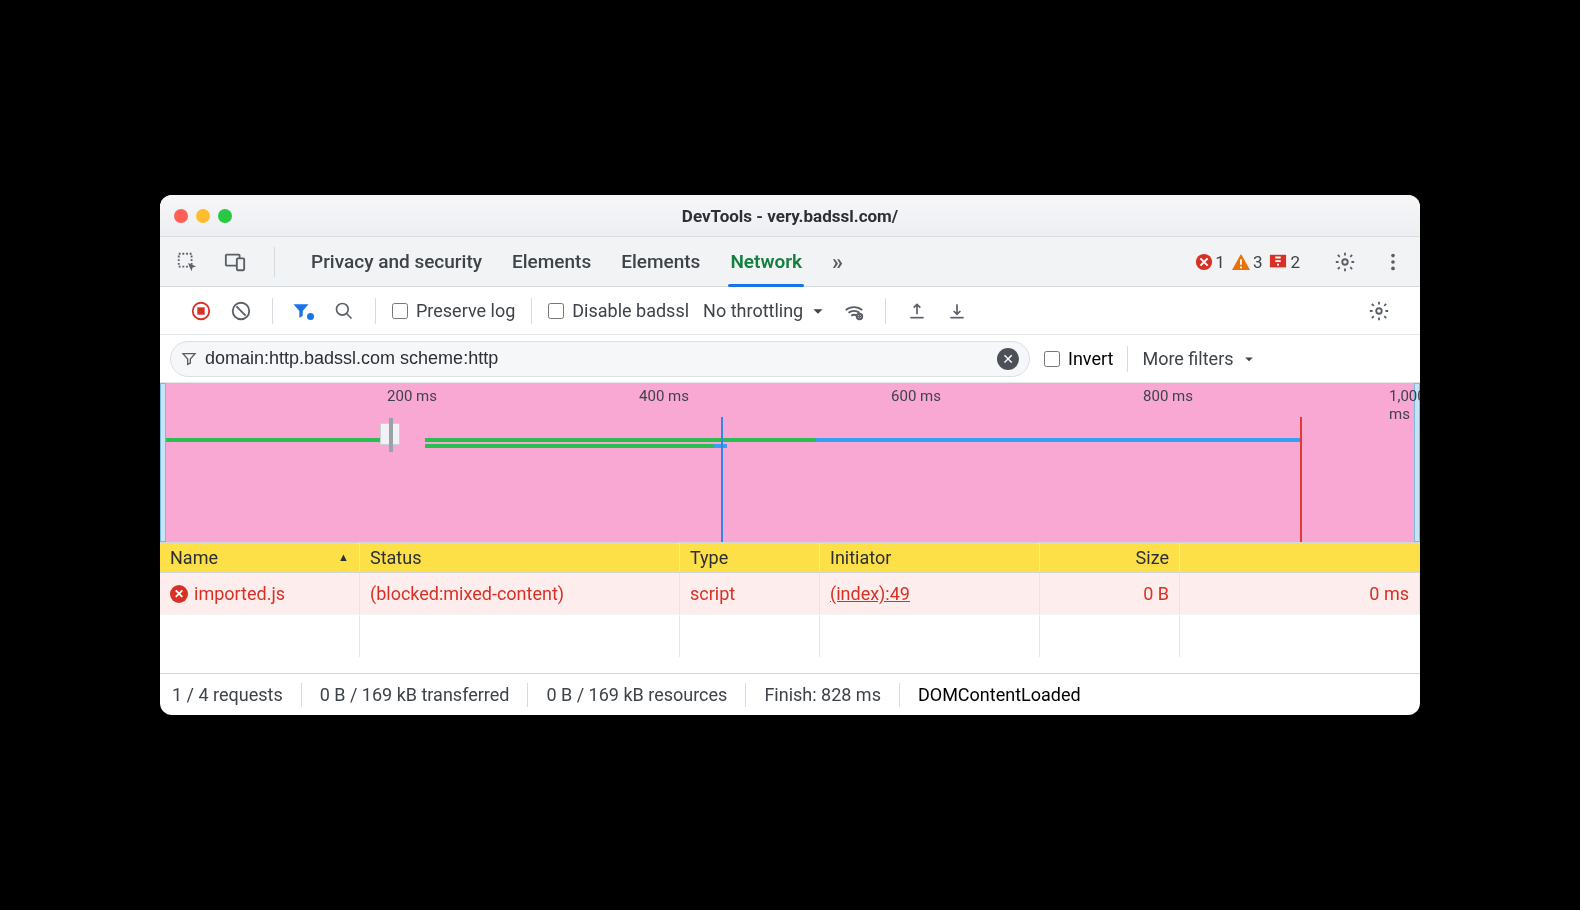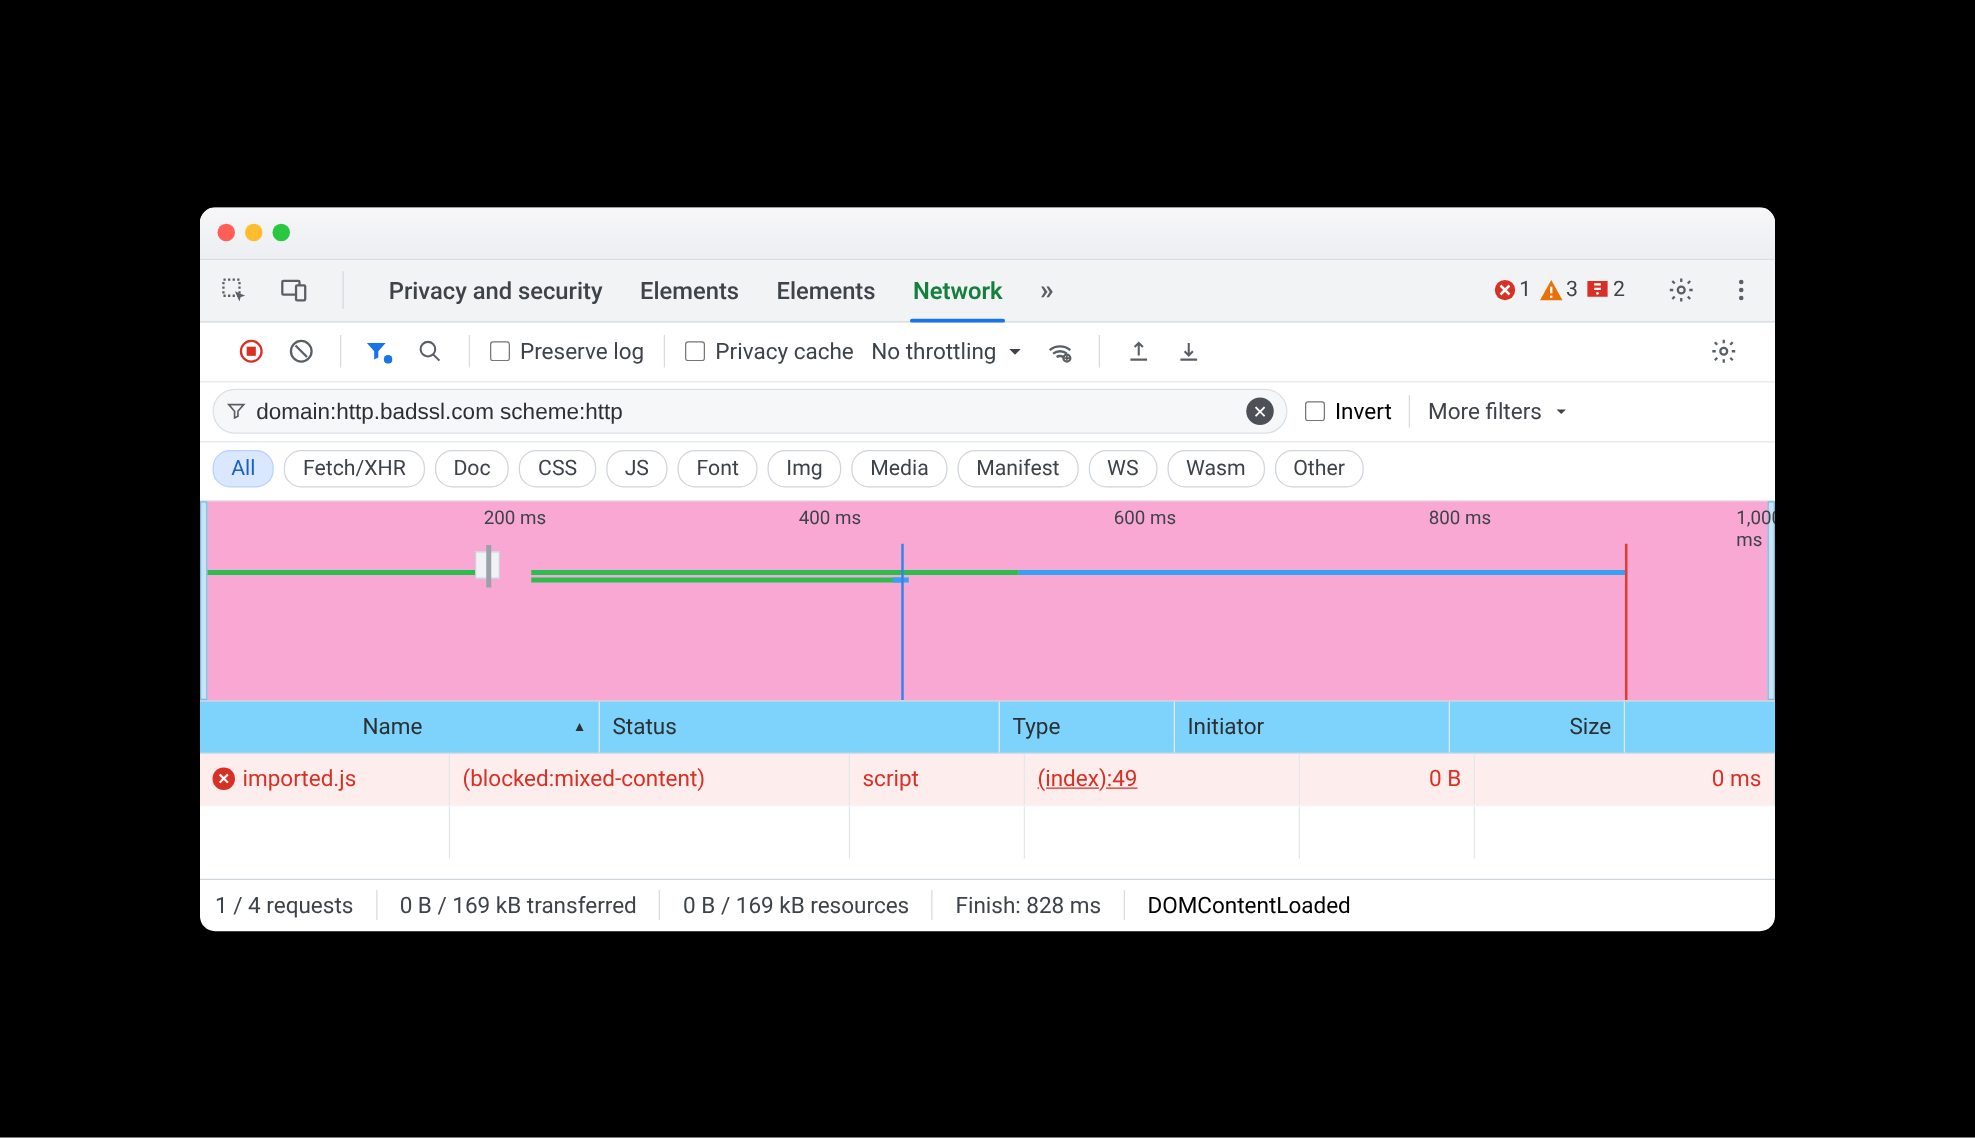--- a/index.html
+++ b/index.html
@@ -170,26 +170,25 @@
   .overview .markerbox {
     position: absolute; top: 40px; left: 220px; width: 20px; height: 22px;
     background: #f0f2f5; border: 1px solid #ccd1d8;
   }
   .overview .markerbox::after {
     content: ""; position: absolute; left: 8px; top: -6px; width: 4px; height: 34px; background: #9aa1a9;
   }
 
   .tablehdr {
     display: flex;
-    height: 42px;
+    height: 30px;
     border-bottom: 1px solid #cfd5dc;
     font-size: 18px;
     color: #2c2f34;
-    background: #7dd3fc;
-    justify-content: center;
+    background: #fde047;
   }
   .tablehdr > div, .row > div {
     border-right: 1px solid #e3e7eb;
     padding: 8px 10px;
     display: flex;
     align-items: center;
   }
   .col-name { width: 200px; }
   .col-status { width: 320px; }
   .col-type { width: 140px; }
@@ -233,20 +232,21 @@
 <body>
 
 <div class="window">
 
   <div class="titlebar">
     <div class="traffic-lights">
       <div class="tl tl-red"></div>
       <div class="tl tl-yellow"></div>
       <div class="tl tl-green"></div>
     </div>
+    <div class="title">DevTools - very.badssl.com/</div>
   </div>
 
   <div class="tabstrip">
     <div class="iconbtn">
       <svg width="22" height="22" viewBox="0 0 24 24" fill="none" stroke="currentColor" stroke-width="2">
           <rect x="3" y="3" width="14" height="14" stroke-dasharray="2 2"></rect>
           <path d="M13 13 L22 17 L18 18 L17 22 Z" fill="currentColor" stroke="none"></path>
         </svg>
     </div>
     <div class="iconbtn">
@@ -333,21 +333,21 @@
         </svg>
     </div>
     <div class="sep"></div>
     <label class="check">
       <input type="checkbox" style="">
       <span>Preserve log</span>
     </label>
     <div class="sep"></div>
     <label class="check">
       <input type="checkbox" style="">
-      <span>Privacy cache</span>
+      <span>Disable badssl</span>
     </label>
     <div class="throttle">
       <span>No throttling</span>
       <svg width="22" height="22" viewBox="0 0 24 24" fill="currentColor">
           <path d="M7 10l5 5 5-5z"></path>
         </svg>
     </div>
     <div class="iconbtn">
       <svg width="22" height="22" viewBox="0 0 24 24" fill="none" stroke="currentColor" stroke-width="2">
           <path d="M3 11a14 14 0 0 1 18 0"></path>
@@ -393,34 +393,20 @@
     </label>
     <div class="sep" style="width:1px;height:26px;background:#d6dbe1"></div>
     <div class="more-filters">
       <span>More filters</span>
       <svg width="18" height="18" viewBox="0 0 24 24" fill="currentColor">
           <path d="M7 10l5 5 5-5z"></path>
         </svg>
     </div>
   </div>
 
-  <div class="typechips">
-    <div class="chipbtn active">All</div>
-    <div class="chipbtn">Fetch/XHR</div>
-    <div class="chipbtn">Doc</div>
-    <div class="chipbtn">CSS</div>
-    <div class="chipbtn">JS</div>
-    <div class="chipbtn">Font</div>
-    <div class="chipbtn">Img</div>
-    <div class="chipbtn">Media</div>
-    <div class="chipbtn">Manifest</div>
-    <div class="chipbtn">WS</div>
-    <div class="chipbtn">Wasm</div>
-    <div class="chipbtn">Other</div>
-  </div>
 
   <div class="overview">
     <div class="handle-l"></div>
     <div class="handle-r"></div>
     <div class="ticks">
       <div class="tick" style="left:20%">200 ms</div>
       <div class="tick" style="left:40%">400 ms</div>
       <div class="tick" style="left:60%">600 ms</div>
       <div class="tick" style="left:80%">800 ms</div>
       <div class="tick" style="left:99%">1,000 ms</div>

